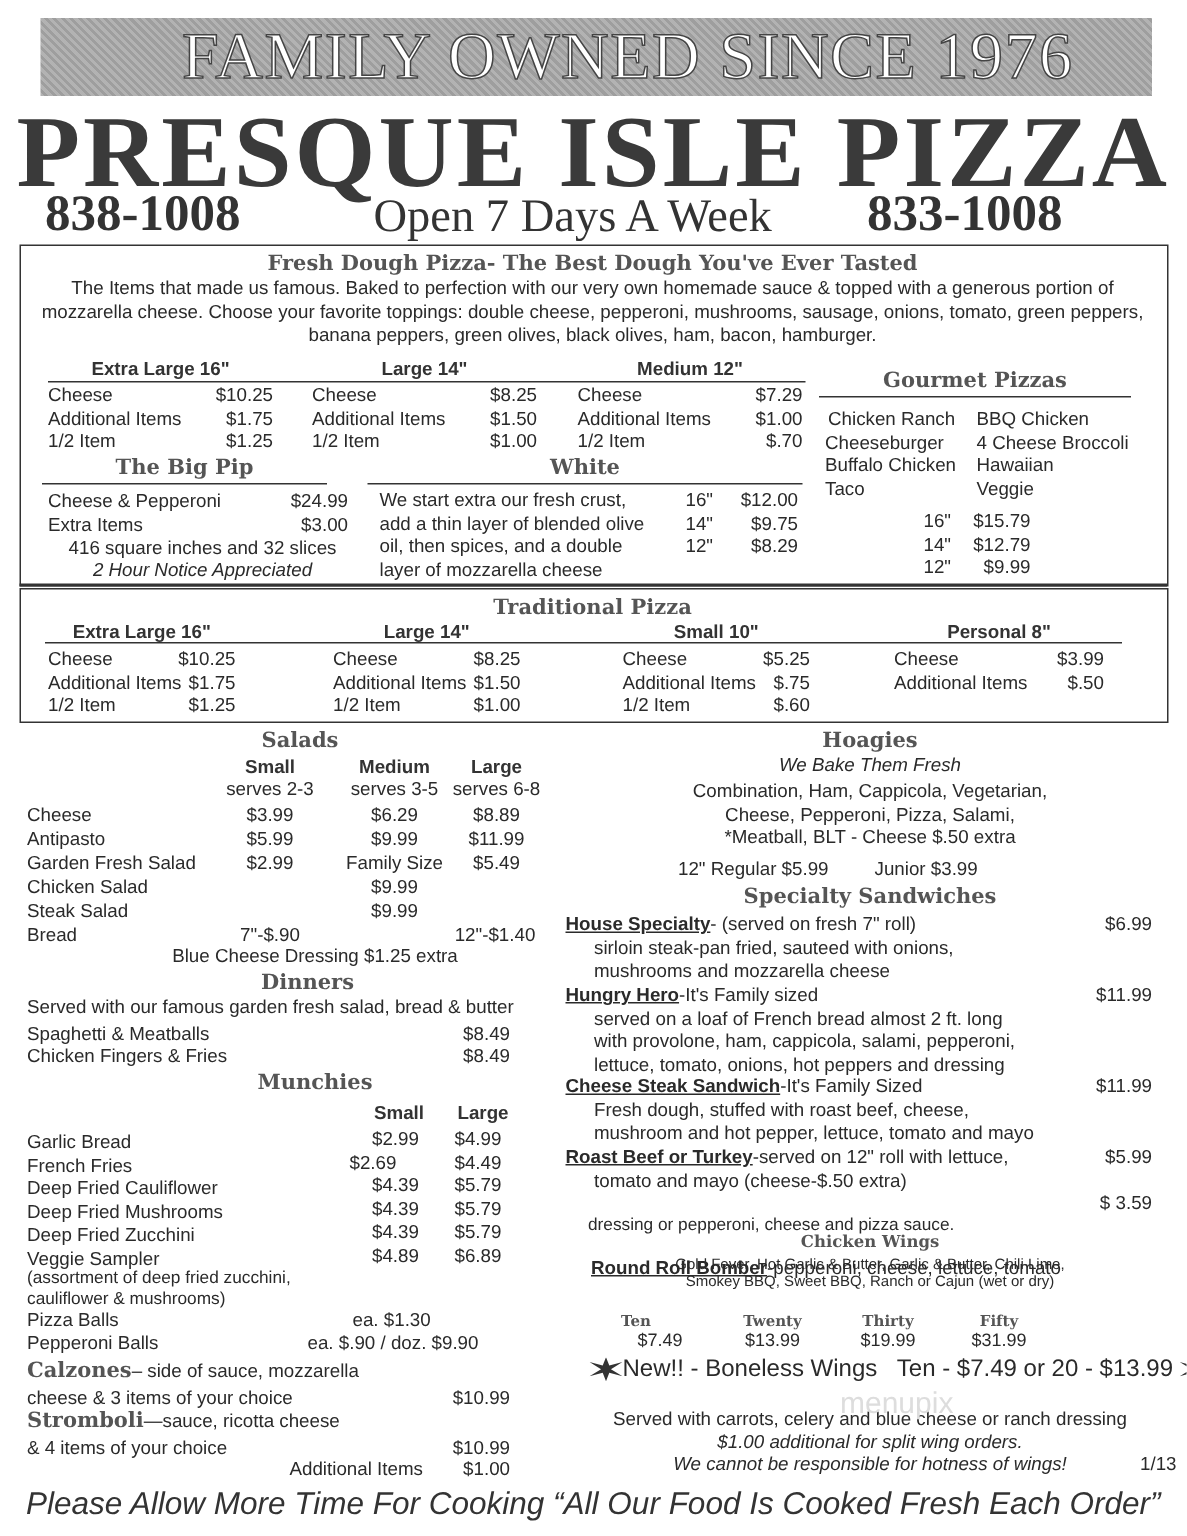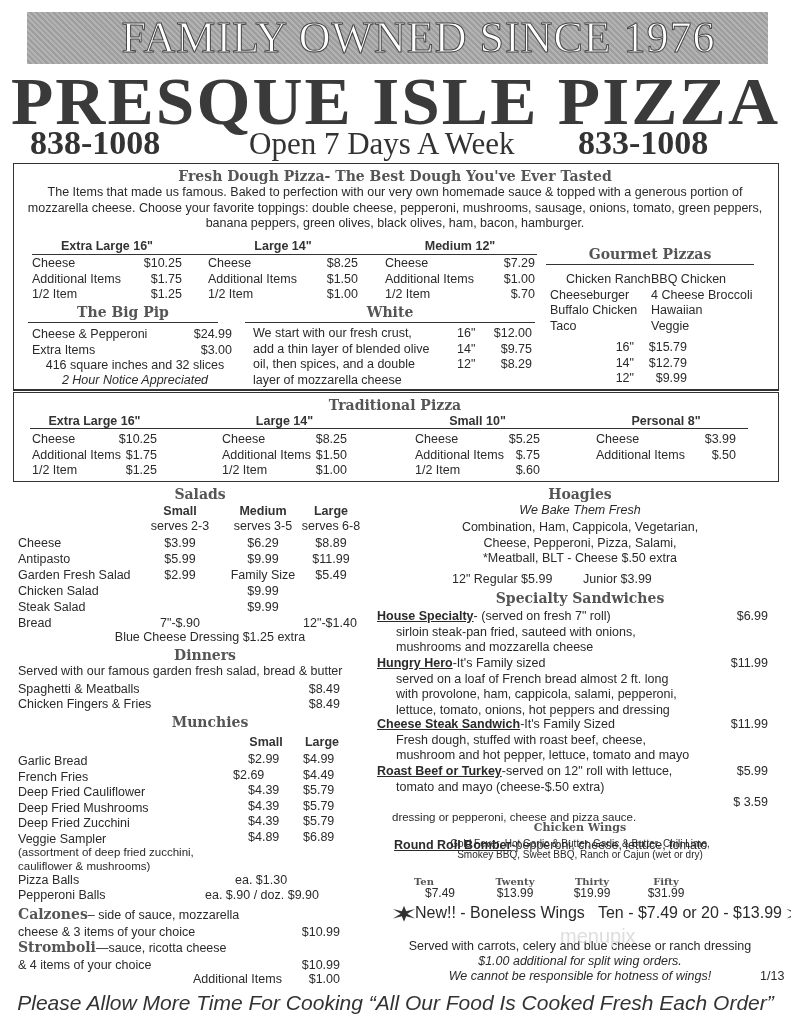--- a/index.html
+++ b/index.html
@@ -76,21 +76,21 @@
       <span>$1.00</span>
     </div>
     <div class="abs row" style="left: 385px; width: 150px; top: 287px;">
       <span>1/2 Item</span>
       <span>$.70</span>
     </div>
   </div>
 
 <div class="abs hdr uline" style="left:546px;width:208px;top:246px;font-size:14px;padding-bottom:2px">Gourmet Pizzas</div>
 <div id="gourmet-items">
-    <div class="abs txt" style="left: 566px; top: 272px;">Chicken Ranch</div>
+    <div class="abs txt" style="left: 552px; top: 272px;">Chicken Ranch</div>
     <div class="abs txt" style="left: 651px; top: 272px;">BBQ Chicken</div>
     <div class="abs txt" style="left: 550px; top: 287.5px;">Cheeseburger</div>
     <div class="abs txt" style="left: 651px; top: 287.5px;">4 Cheese Broccoli</div>
     <div class="abs txt" style="left: 550px; top: 303px;">Buffalo Chicken</div>
     <div class="abs txt" style="left: 651px; top: 303px;">Hawaiian</div>
     <div class="abs txt" style="left: 550px; top: 318.5px;">Taco</div>
     <div class="abs txt" style="left: 651px; top: 318.5px;">Veggie</div>
     <div class="abs txt r" style="left: 610px; width: 24px; top: 340px;">16"</div>
     <div class="abs txt r" style="left: 640px; width: 47px; top: 340px;">$15.79</div>
     <div class="abs txt r" style="left: 610px; width: 24px; top: 355.5px;">14"</div>
@@ -106,21 +106,21 @@
   </div>
 <div class="abs row" style="left:32px;width:200px;top:343px">
     <span>Extra Items</span>
     <span>$3.00</span>
   </div>
 <div class="abs txt center" style="left:30px;width:210px;top:358px">416 square inches and 32 slices</div>
 <div class="abs txt center ital" style="left:30px;width:210px;top:373px">2 Hour Notice Appreciated</div>
 
 <div class="abs hdr uline" style="left:245px;width:290px;top:304px;font-size:14px;padding-bottom:2px">White</div>
 <div id="white-desc">
-    <div class="abs txt" style="left: 253px; top: 326px;">We start with our fresh crust,</div>
+    <div class="abs txt" style="left: 253px; top: 326px;">We start extra our fresh crust,</div>
     <div class="abs txt" style="left: 253px; top: 341.5px;">add a thin layer of blended olive</div>
     <div class="abs txt" style="left: 253px; top: 357px;">oil, then spices, and a double</div>
     <div class="abs txt" style="left: 253px; top: 372.5px;">layer of mozzarella cheese</div>
   </div>
 <div id="white-prices">
     <div class="abs txt" style="left: 457px; top: 326px;">16"</div>
     <div class="abs txt r" style="left: 480px; width: 52px; top: 326px;">$12.00</div>
     <div class="abs txt" style="left: 457px; top: 341.5px;">14"</div>
     <div class="abs txt r" style="left: 480px; width: 52px; top: 341.5px;">$9.75</div>
     <div class="abs txt" style="left: 457px; top: 357px;">12"</div>

